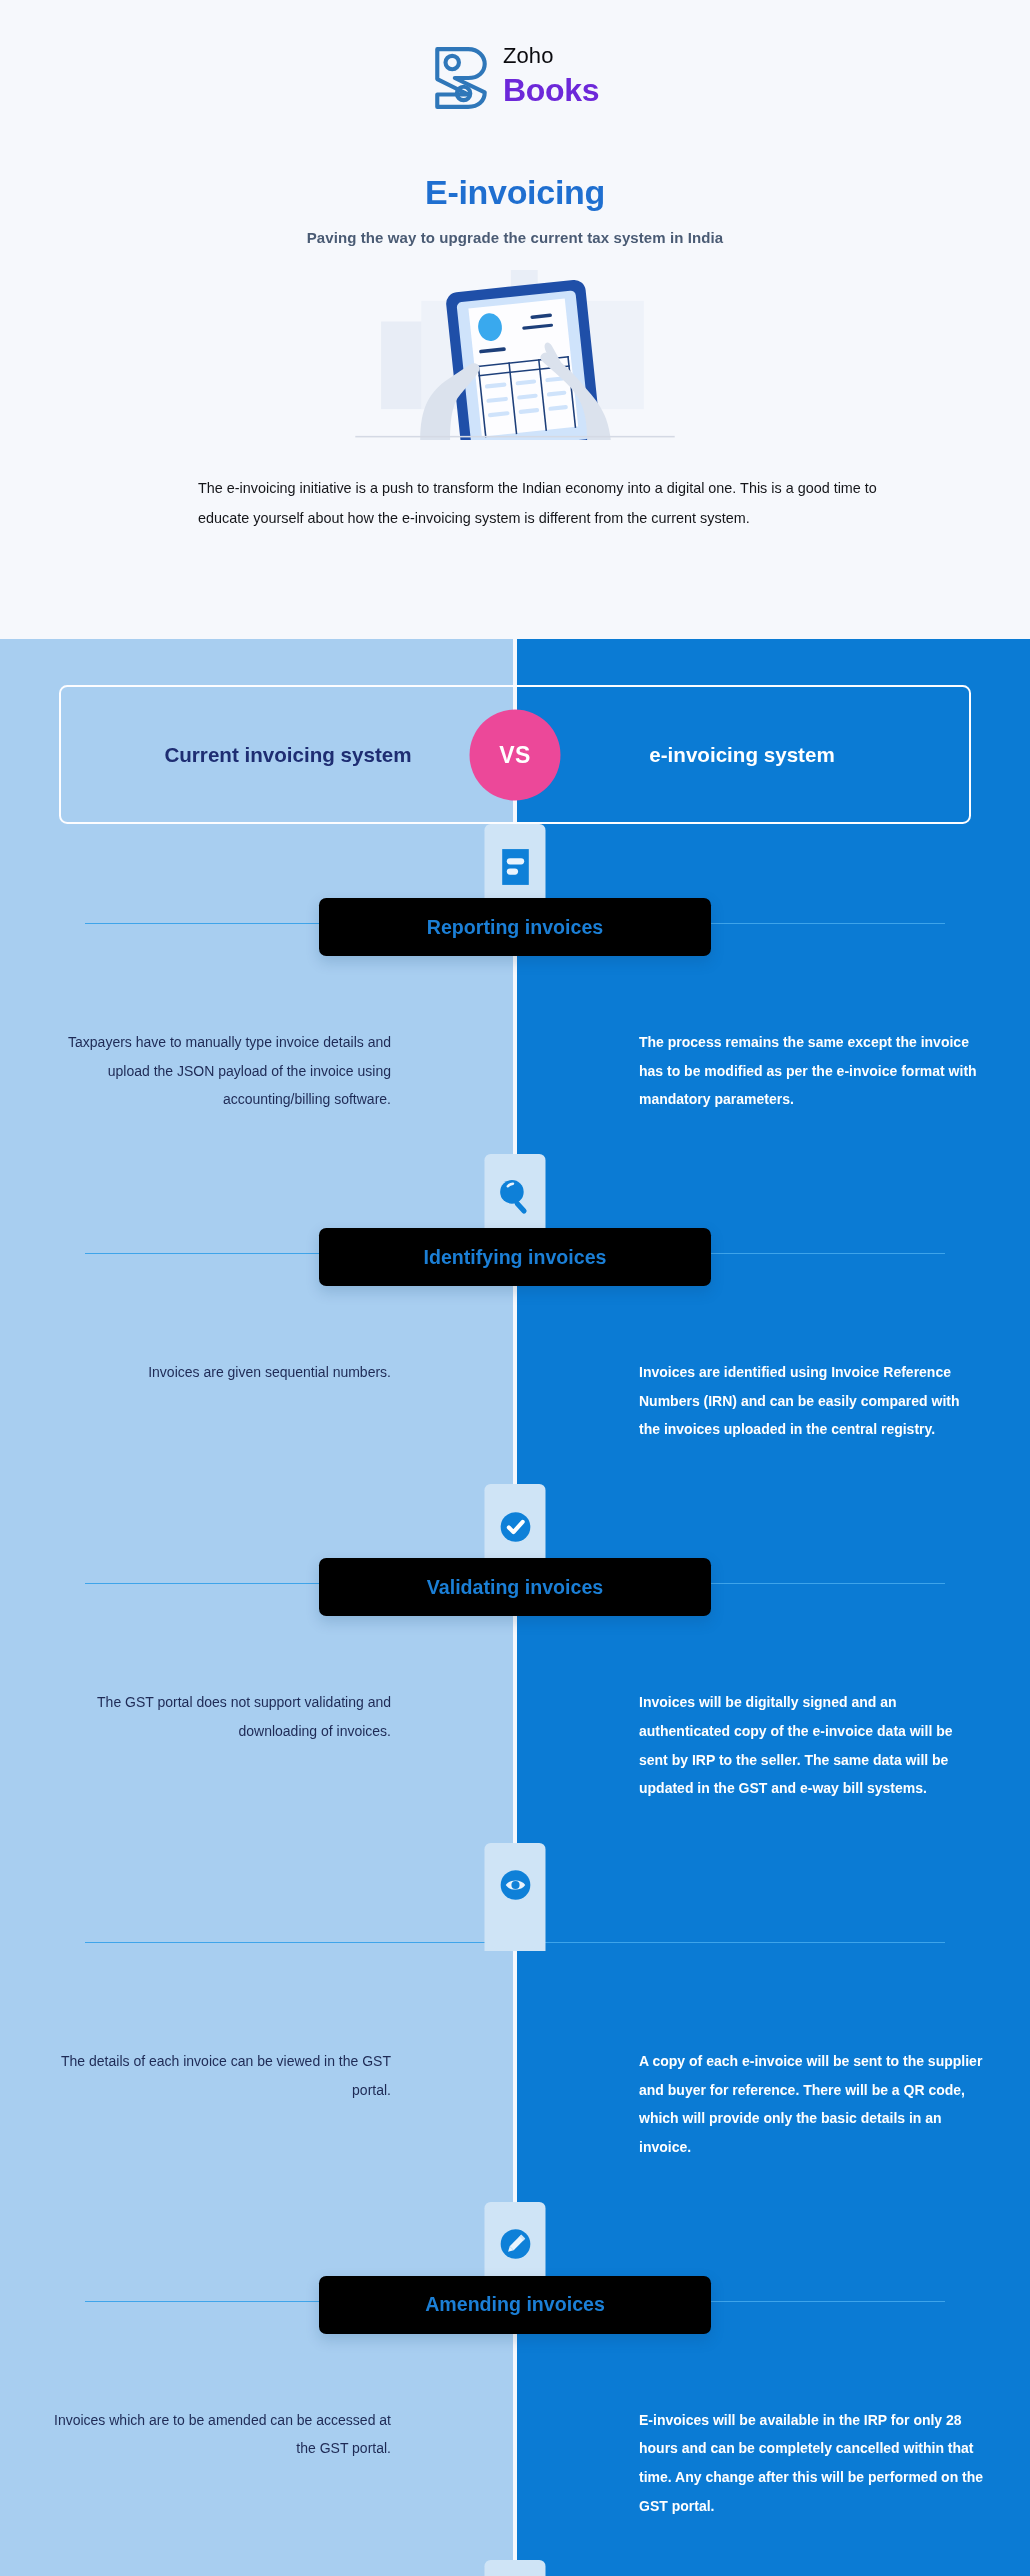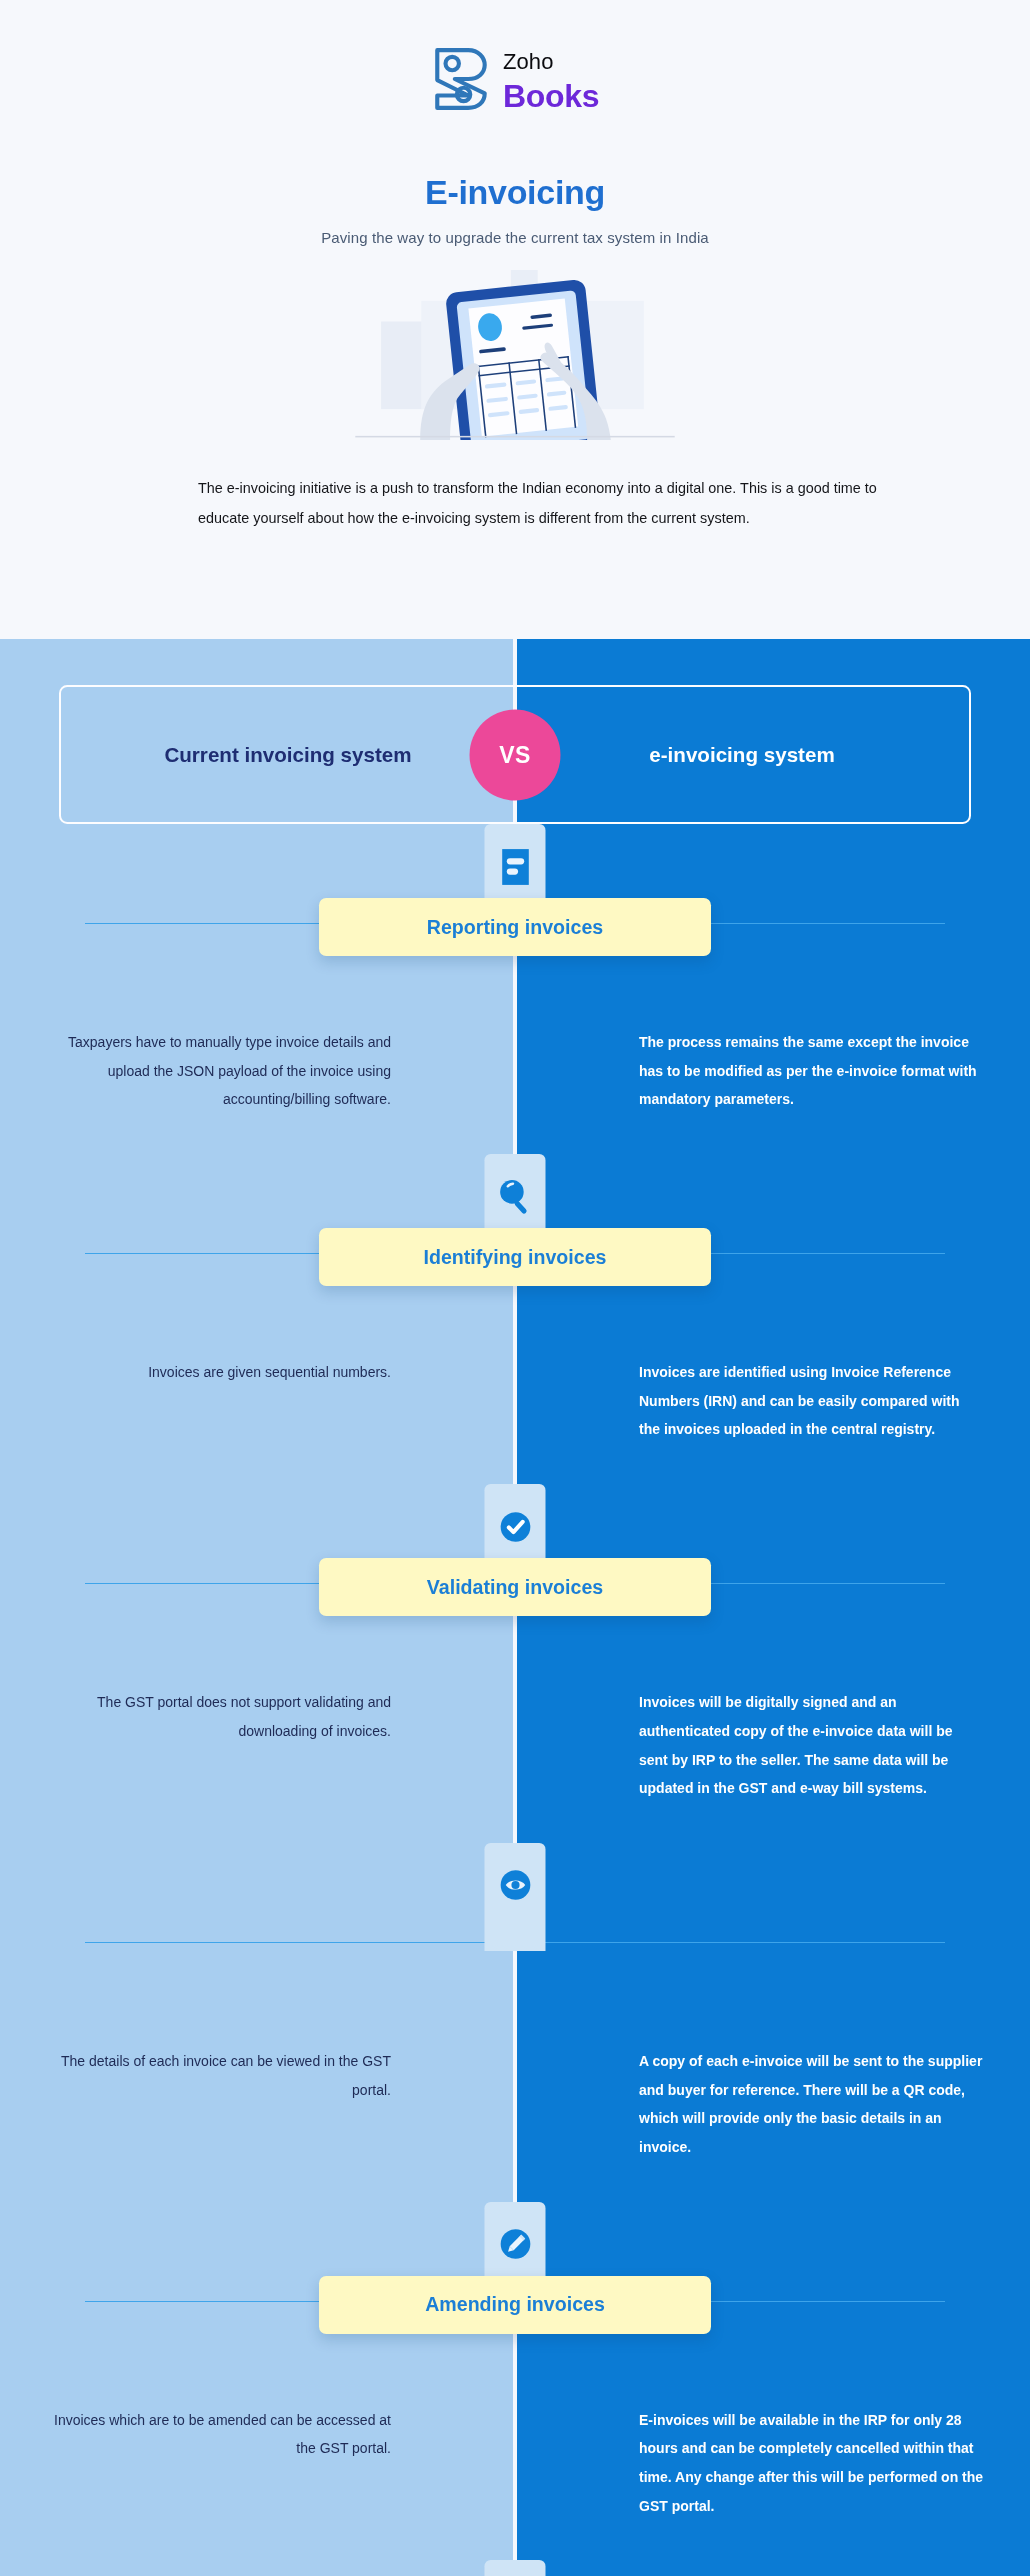--- a/index.html
+++ b/index.html
@@ -25,21 +25,21 @@
     height: 639px;
     background: #f6f8fc;
     display: flex;
     flex-direction: column;
     align-items: center;
   }
 
   .logo-wrap {
     margin-top: 45px;
     display: flex;
-    align-items: flex-end;
+    align-items: flex-start;
     gap: 11.3px;
     height: 67px;
   }
   .logo-mark { display: block; }
   .logo-words { display: flex; flex-direction: column; justify-content: center; line-height: 1; }
   .logo-zoho {
     font-size: 22px;
     font-weight: 400;
     color: #0b0b0f;
     letter-spacing: 0.1px;
@@ -57,21 +57,21 @@
   .title {
     margin-top: 61px;
     font-size: 34px;
     font-weight: 700;
     color: #1f6fd0;
     letter-spacing: -0.3px;
   }
   .subtitle {
     margin-top: 16.5px;
     font-size: 15px;
-    font-weight: 400;
+    font-weight: 700;
     color: #4a5b74;
     letter-spacing: 0.1px;
   }
 
   .hero {
     margin-top: 24px;
     width: 392px;
     height: 170px;
     position: relative;
   }
@@ -190,21 +190,21 @@
     z-index: 5;
   }
 
   .title-card {
     position: absolute;
     left: 50%;
     top: 74px;
     transform: translateX(-50%);
     min-width: 392px;
     padding: 17.5px 31px;
-    background: #fef9c3;
+    background: #000000;
     border-radius: 7.2px;
     box-shadow: 0 5.2px 13.4px rgba(13, 60, 110, 0.18);
     text-align: center;
     font-size: 19.6px;
     font-weight: 700;
     color: #1b7fd6;
     z-index: 7;
   }
 
   .sec-body {

